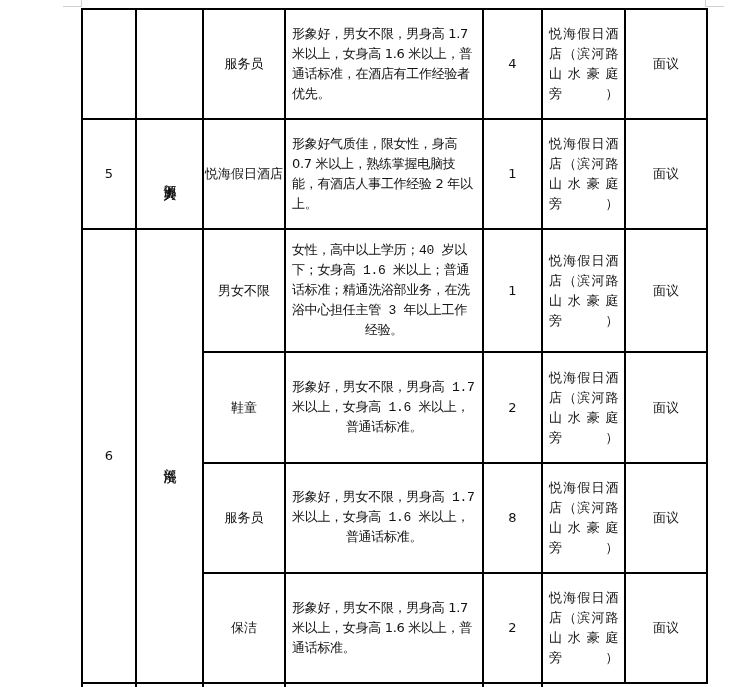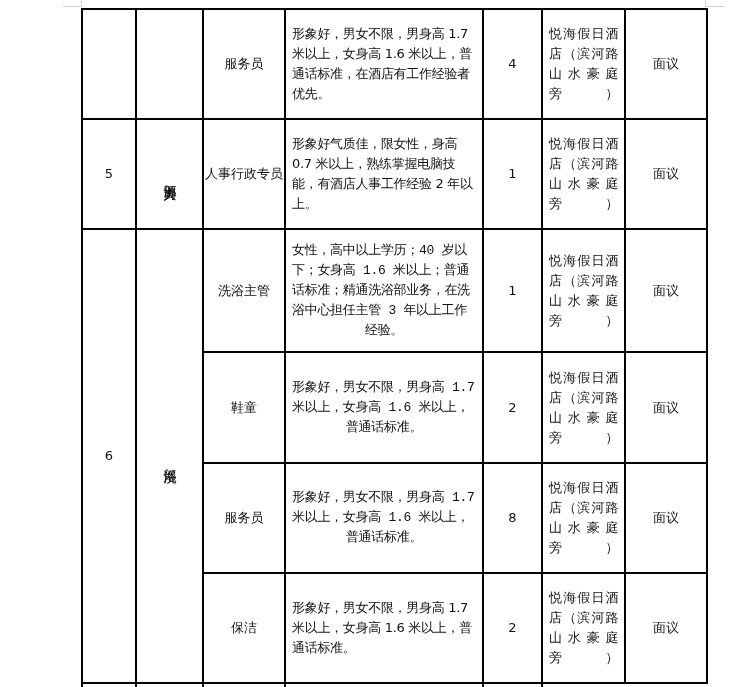--- a/index.html
+++ b/index.html
@@ -55,35 +55,35 @@
     <td class="c-cnt">4</td>
     <td class="c-loc">
           <span class="loc-text">悦海假日酒店（滨河路山水豪庭旁）</span>
         </td>
     <td class="c-pay">面议</td>
   </tr>
 
   <tr style="height:110px">
     <td class="c-no">5</td>
     <td class="c-dept"><span class="vtext">人力资源部</span></td>
-    <td class="c-pos">人事行政专员</td>
+    <td class="c-pos">悦海假日酒店</td>
     <td class="c-req">
           <span class="req-text">形象好气质佳，限女性，身高 0.7 米以上，熟练掌握电脑技能，有酒店人事工作经验 2 年以上。</span>
         </td>
     <td class="c-cnt">1</td>
     <td class="c-loc">
           <span class="loc-text">悦海假日酒店（滨河路山水豪庭旁）</span>
         </td>
     <td class="c-pay">面议</td>
   </tr>
 
   <tr style="height:123px">
     <td class="c-no" rowspan="4">6</td>
     <td class="c-dept" rowspan="4"><span class="vtext">洗浴部</span></td>
-    <td class="c-pos">洗浴主管</td>
+    <td class="c-pos">男女不限</td>
     <td class="c-req">
           <span class="req-text centerlast">女性，高中以上学历；40 岁以下；女身高 1.6 米以上；普通话标准；精通洗浴部业务，在洗浴中心担任主管 3 年以上工作经验。</span>
         </td>
     <td class="c-cnt">1</td>
     <td class="c-loc">
           <span class="loc-text">悦海假日酒店（滨河路山水豪庭旁）</span>
         </td>
     <td class="c-pay">面议</td>
   </tr>
 

